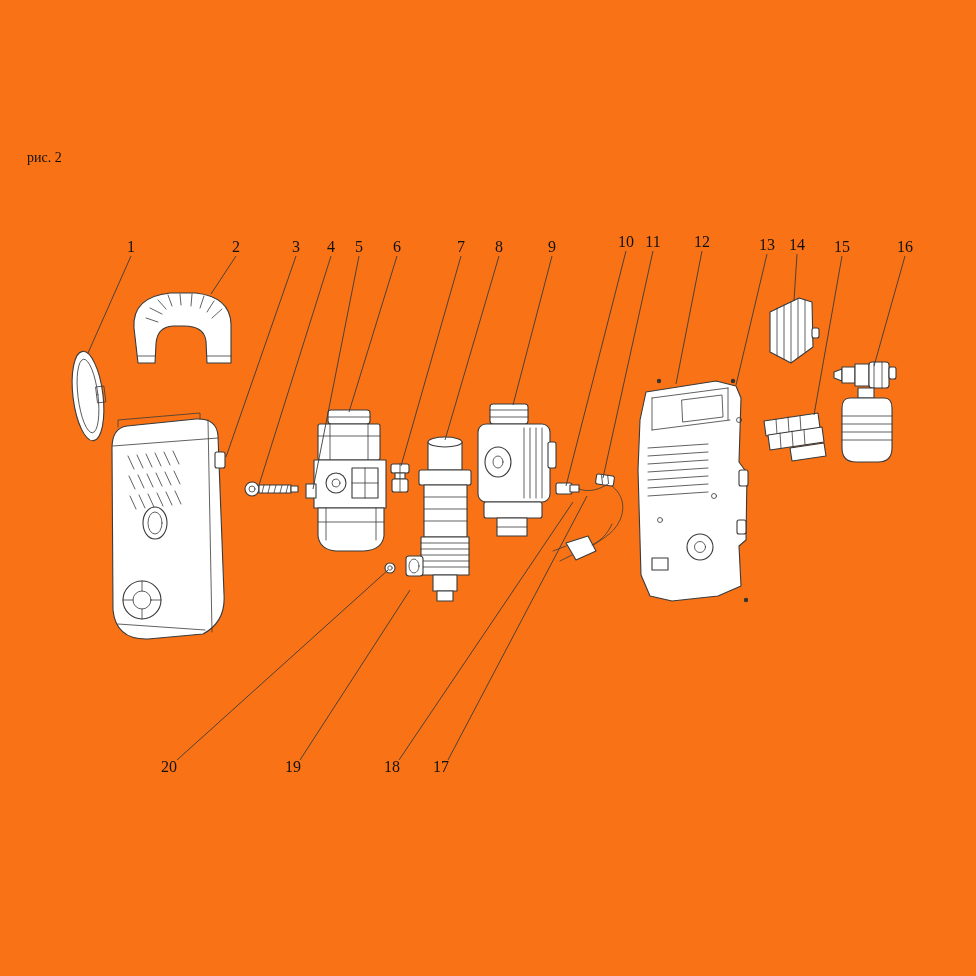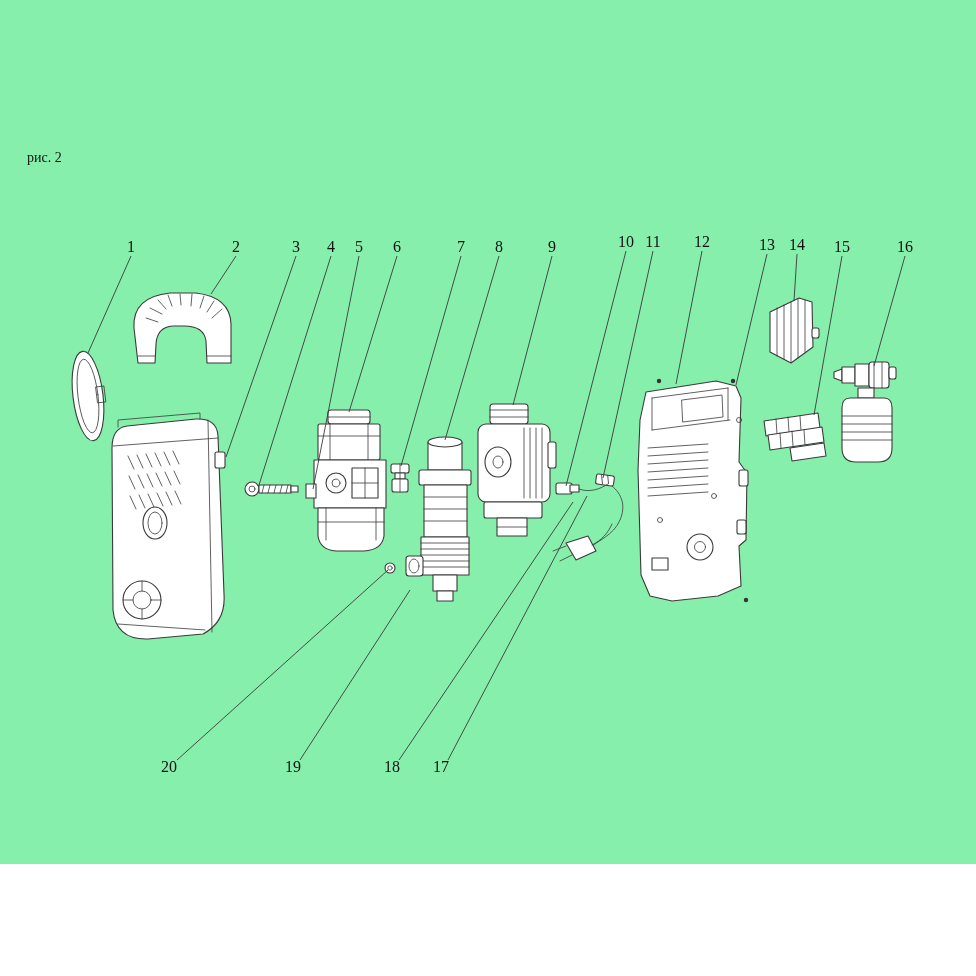--- a/index.html
+++ b/index.html
@@ -1,20 +1,20 @@
 <!DOCTYPE html>
 <html><head>
 <meta charset="utf-8">
 <style>
   html, body { margin: 0; padding: 0; background: #ffffff; }
   .canvas {
     position: relative;
     width: 976px;
-    height: 864px;
-    background: #86efac;
+    height: 976px;
+    background: #f97316;
     overflow: hidden;
     font-family: "Liberation Serif", serif;
   }
   svg { position: absolute; left: 0; top: 0; }
   
   .p  { fill: #ffffff; stroke: #3a3a3a; stroke-width: 1.1; stroke-linejoin: round; stroke-linecap: round; }
   
   .t  { fill: none; stroke: #3a3a3a; stroke-width: 0.8; stroke-linejoin: round; stroke-linecap: round; }
   .leader { stroke: #3a3a3a; stroke-width: 0.9; }
   .num {

